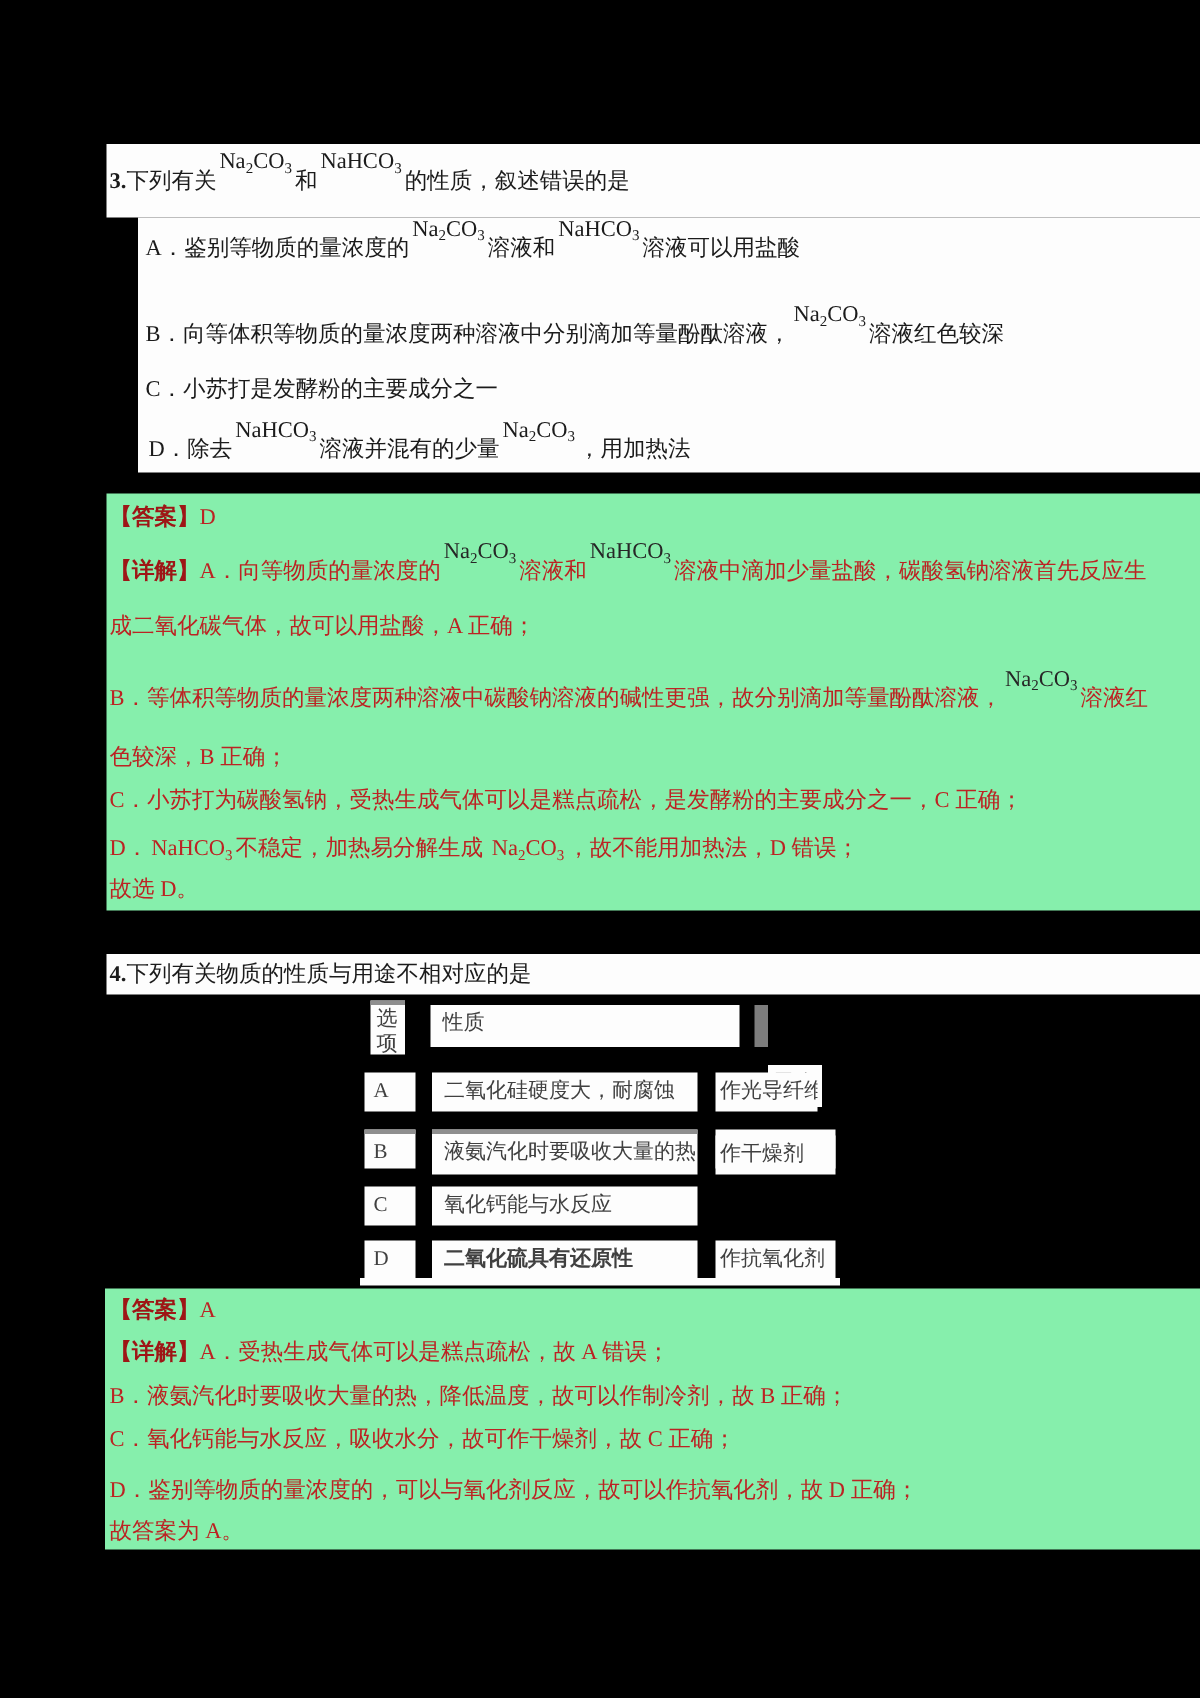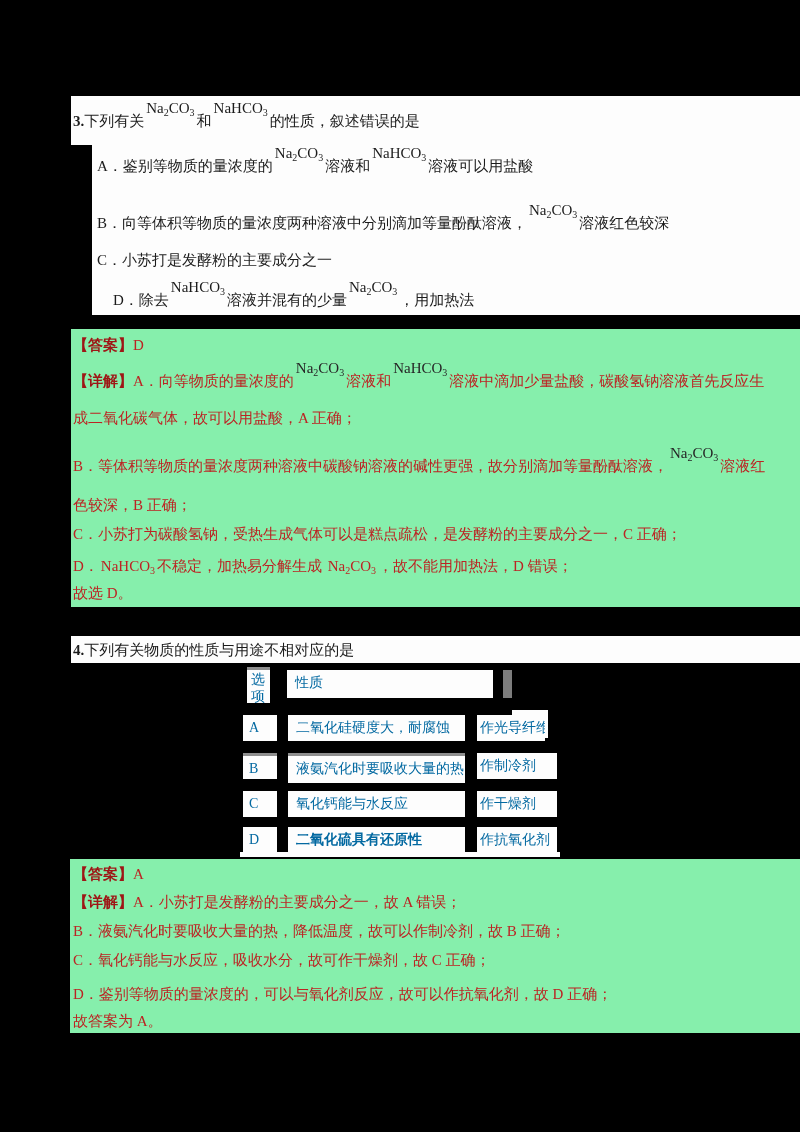--- a/index.html
+++ b/index.html
@@ -10,21 +10,21 @@
   .gray{background:#86efac;}
   .qtext{color:#1b1b1b;}
   .redtext{color:#bc2323;}
   .line{position:absolute;height:16px;line-height:16px;font-size:15px;white-space:nowrap;}
   .line .bold{font-weight:bold;}
   .line .label{font-weight:bold;color:#9e1616;}
   .formula{font-family:"Liberation Serif","DejaVu Serif",serif;font-size:15px;margin:0 2px;display:inline-block;}
   .formula.raised{position:relative;top:-13px;}
   .formula sub{font-size:10px;vertical-align:-3px;line-height:0;}
   .redtext .formula.dark{color:#262626;}
-  .tcell{position:absolute;background:#fdfdfd;color:#0369a1;font-size:14px;line-height:26px;
+  .tcell{position:absolute;background:#fdfdfd;color:#404040;font-size:14px;line-height:26px;
          overflow:hidden;box-sizing:border-box;white-space:nowrap;}
   .tcell.artifact{border-top:3px solid #8e8e8e;}
   .cell-label{padding-left:6px;}
   .cell-prop{padding-left:8px;}
   .cell-use{padding-left:3px;}
   .header-option{line-height:17px;padding:1px 0 0 4px;word-break:break-all;white-space:normal;}
   .graybar{position:absolute;background:#7d7d7d;}
   .whitestrip{position:absolute;background:#fdfdfd;}
 </style>
 </head>
@@ -33,21 +33,21 @@
 <div class="page">
 
   <div class="box white qtext" style="left:71px;top:96px;width:729px;height:49px;padding:0;">
       <div class="line" style="top: 17px; left: 2px;"><span class="bold">3.</span><span>下列有关</span><span class="formula raised"><span>Na</span><sub>2</sub><span>CO</span><sub>3</sub></span><span>和</span><span class="formula raised"><span>NaHCO</span><sub>3</sub></span><span>的性质，叙述错误的是</span></div>
     </div>
 
   <div class="box white qtext" style="left:92px;top:145px;width:708px;height:170px;">
       <div class="line" style="top: 13px; left: 5px;"><span>A．鉴别等物质的量浓度的</span><span class="formula raised"><span>Na</span><sub>2</sub><span>CO</span><sub>3</sub></span><span>溶液和</span><span class="formula raised"><span>NaHCO</span><sub>3</sub></span><span>溶液可以用盐酸</span></div>
       <div class="line" style="top: 70px; left: 5px;"><span>B．向等体积等物质的量浓度两种溶液中分别滴加等量酚酞溶液，</span><span class="formula raised"><span>Na</span><sub>2</sub><span>CO</span><sub>3</sub></span><span>溶液红色较深</span></div>
       <div class="line" style="top: 107px; left: 5px;"><span>C．小苏打是发酵粉的主要成分之一</span></div>
-      <div class="line" style="top: 147px; left: 21px;"><span>D．除去</span><span class="formula raised"><span>NaHCO</span><sub>3</sub></span><span>溶液并混有的少量</span><span class="formula raised"><span>Na</span><sub>2</sub><span>CO</span><sub>3</sub></span><span>，用加热法</span></div>
+      <div class="line" style="top: 147px; left: 7px;"><span>D．除去</span><span class="formula raised"><span>NaHCO</span><sub>3</sub></span><span>溶液并混有的少量</span><span class="formula raised"><span>Na</span><sub>2</sub><span>CO</span><sub>3</sub></span><span>，用加热法</span></div>
     </div>
 
   <div class="box gray redtext" style="left:71px;top:329px;width:729px;height:278px;">
       <div class="line" style="top: 8px; left: 2px;"><span class="label">【答案】</span><span>D</span></div>
       <div class="line" style="top: 44px; left: 2px;"><span class="label">【详解】</span><span>A．向等物质的量浓度的</span><span class="formula raised dark"><span>Na</span><sub>2</sub><span>CO</span><sub>3</sub></span><span>溶液和</span><span class="formula raised dark"><span>NaHCO</span><sub>3</sub></span><span>溶液中滴加少量盐酸，碳酸氢钠溶液首先反应生</span></div>
       <div class="line" style="top: 81px; left: 2px;"><span>成二氧化碳气体，故可以用盐酸，A 正确；</span></div>
       <div class="line" style="top: 129px; left: 2px;"><span>B．等体积等物质的量浓度两种溶液中碳酸钠溶液的碱性更强，故分别滴加等量酚酞溶液，</span><span class="formula raised dark"><span>Na</span><sub>2</sub><span>CO</span><sub>3</sub></span><span>溶液红</span></div>
       <div class="line" style="top: 168px; left: 2px;"><span>色较深，B 正确；</span></div>
       <div class="line" style="top: 197px; left: 2px;"><span>C．小苏打为碳酸氢钠，受热生成气体可以是糕点疏松，是发酵粉的主要成分之一，C 正确；</span></div>
       <div class="line" style="top: 229px; left: 2px;"><span>D．</span><span class="formula"><span>NaHCO</span><sub>3</sub></span><span>不稳定，加热易分解生成 </span><span class="formula"><span>Na</span><sub>2</sub><span>CO</span><sub>3</sub></span><span>，故不能用加热法，D 错误；</span></div>
@@ -64,30 +64,30 @@
       <div class="graybar" style="left: 503px; top: 670px; width: 9px; height: 28px;"></div>
       <div class="tcell cell-use" style="left: 512px; top: 670px; width: 36px; height: 28px; margin-top: 40px;">用途</div>
       <div class="tcell cell-label" style="left: 243px; top: 715px; width: 34px; height: 26px;">A</div>
       <div class="tcell cell-prop" style="left: 288px; top: 715px; width: 177px; height: 26px;">二氧化硅硬度大，耐腐蚀</div>
       <div class="tcell cell-use" style="left: 477px; top: 715px; width: 68px; height: 26px;">作光导纤维</div>
       <div class="tcell cell-label artifact" style="left: 243px; top: 753px; width: 34px; height: 26px;">B</div>
       <div class="tcell cell-prop artifact" style="left: 288px; top: 753px; width: 177px; height: 30px;">液氨汽化时要吸收大量的热</div>
       <div class="tcell cell-use" style="left: 477px; top: 753px; width: 80px; height: 26px;">作制冷剂</div>
       <div class="tcell cell-label" style="left: 243px; top: 791px; width: 34px; height: 26px;">C</div>
       <div class="tcell cell-prop" style="left: 288px; top: 791px; width: 177px; height: 26px;">氧化钙能与水反应</div>
-      <div class="tcell cell-use" style="left: 477px; top: 791px; width: 80px; height: 26px;">作干燥剂</div>
+      <div class="tcell cell-use" style="left: 477px; top: 757px; width: 80px; height: 26px;">作干燥剂</div>
       <div class="tcell cell-label" style="left: 243px; top: 827px; width: 34px; height: 26px;">D</div>
       <div class="tcell cell-prop" style="left: 288px; top: 827px; width: 177px; height: 26px; font-weight: bold;">二氧化硫具有还原性</div>
       <div class="tcell cell-use" style="left: 477px; top: 827px; width: 80px; height: 26px;">作抗氧化剂</div>
     </div>
 
   <div class="whitestrip" style="left:240px;top:852px;width:320px;height:5px;"></div>
 
   <div class="box gray redtext" style="left:70px;top:859px;width:730px;height:174px;">
       <div class="line" style="top: 7px; left: 3px;"><span class="label">【答案】</span><span>A</span></div>
-      <div class="line" style="top: 35px; left: 3px;"><span class="label">【详解】</span><span>A．小苏打是发酵粉的主要成分之一，故 A 错误；</span></div>
+      <div class="line" style="top: 35px; left: 3px;"><span class="label">【详解】</span><span>A．受热生成气体可以是糕点疏松，故 A 错误；</span></div>
       <div class="line" style="top: 64px; left: 3px;"><span>B．液氨汽化时要吸收大量的热，降低温度，故可以作制冷剂，故 B 正确；</span></div>
       <div class="line" style="top: 93px; left: 3px;"><span>C．氧化钙能与水反应，吸收水分，故可作干燥剂，故 C 正确；</span></div>
       <div class="line" style="top: 127px; left: 3px;"><span>D．鉴别等物质的量浓度的，可以与氧化剂反应，故可以作抗氧化剂，故 D 正确；</span></div>
       <div class="line" style="top: 154px; left: 3px;"><span>故答案为 A。</span></div>
     </div>
 
 </div>
 
 </body></html>

